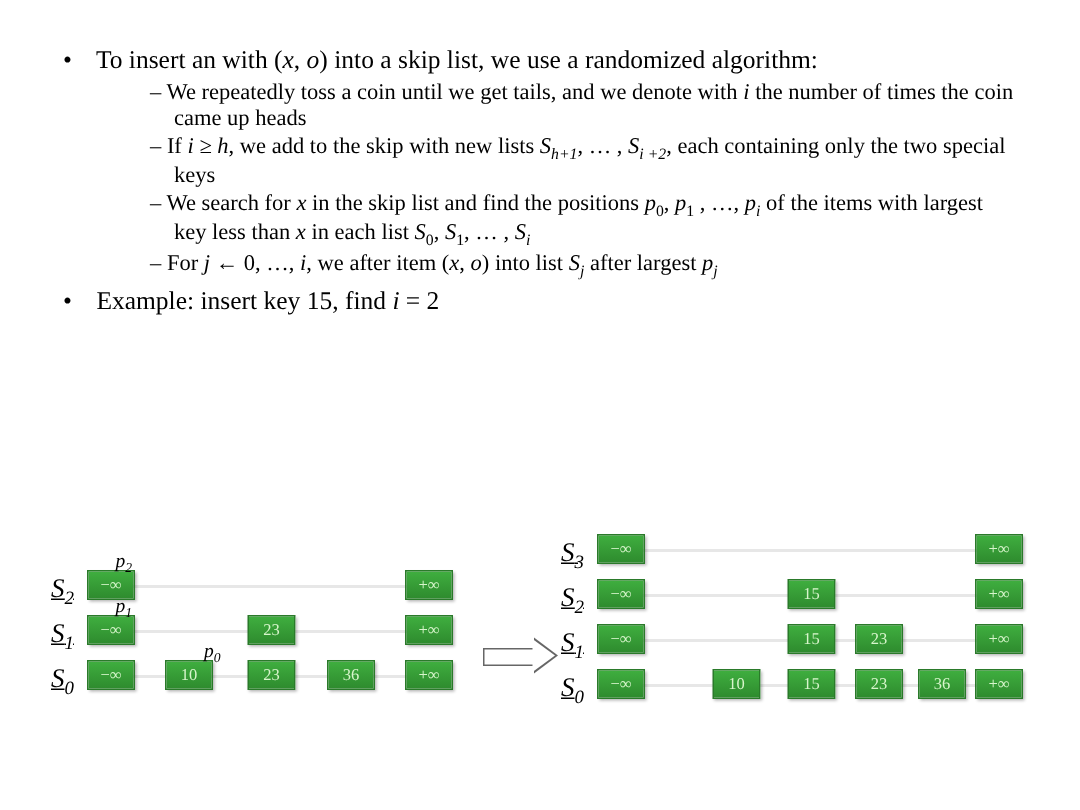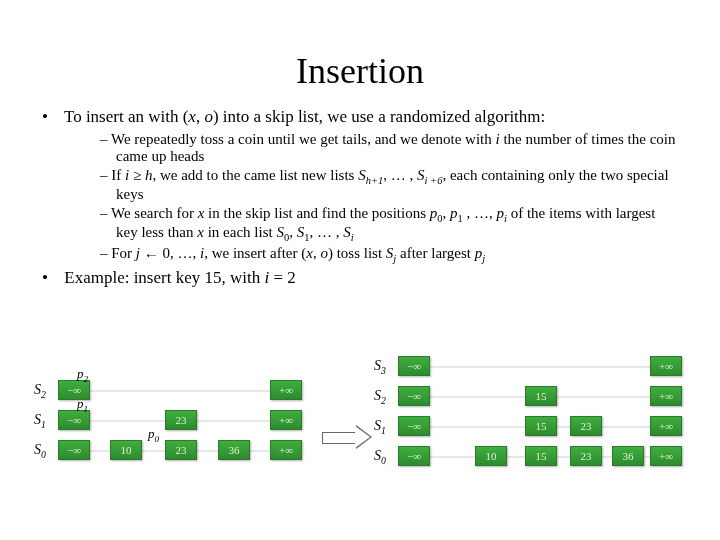--- a/index.html
+++ b/index.html
@@ -76,21 +76,22 @@
   .row {
     position: relative;
     height: 20px;
     margin-bottom: 10px;
   }
   .lbl {
     position: absolute;
     left: -6px;
     top: 2px;
     font-style: italic;
-    font-size: 14px;
+    font-size: 18px;
+    text-decoration: underline;
   }
   .connector {
     position: absolute;
     top: 10px;
     height: 2px;
     background: #e7e7e7;
   }
   .node {
     position: absolute;
     top: 0;
@@ -138,42 +139,41 @@
     width: 0; height: 0;
     border-top: 11px solid transparent;
     border-bottom: 11px solid transparent;
     border-left: 15px solid #fff;
   }
 </style>
 </head>
 <body>
 
 <div class="slide">
-  <h1>Insertion</h1>
 
   <ul class="outer">
     <li>
       <span>To insert an with (</span><span class="it">x</span><span>, </span><span class="it">o</span><span>) into a skip list, we use a randomized algorithm:</span>
       <ul class="inner">
         <li>
           <span>We repeatedly toss a coin until we get tails, and we denote with </span><span class="it">i</span><span> the number of times the coin came up heads</span>
         </li>
         <li>
-          <span>If </span><span class="it">i ≥ h</span><span>, we add to the came list new lists </span><span class="it">S</span><span class="it sub">h+1</span><span>, … , </span><span class="it">S</span><span class="it sub">i +6</span><span>, each containing only the two special keys</span>
+          <span>If </span><span class="it">i ≥ h</span><span>, we add to the skip with new lists </span><span class="it">S</span><span class="it sub">h+1</span><span>, … , </span><span class="it">S</span><span class="it sub">i +2</span><span>, each containing only the two special keys</span>
         </li>
         <li>
           <span>We search for </span><span class="it">x</span><span> in the skip list and find the positions </span><span class="it">p</span><span class="sub">0</span><span>, </span><span class="it">p</span><span class="sub">1</span><span> , …, </span><span class="it">p</span><span class="it sub">i</span><span> of the items with largest key less than </span><span class="it">x</span><span> in each list </span><span class="it">S</span><span class="sub">0</span><span>, </span><span class="it">S</span><span class="sub">1</span><span>, … , </span><span class="it">S</span><span class="it sub">i</span>
         </li>
         <li>
-          <span>For </span><span class="it">j</span><span> ← 0, …, </span><span class="it">i</span><span>, we insert after (</span><span class="it">x</span><span>, </span><span class="it">o</span><span>) toss list </span><span class="it">S</span><span class="it sub">j</span><span> after largest </span><span class="it">p</span><span class="it sub">j</span>
+          <span>For </span><span class="it">j</span><span> ← 0, …, </span><span class="it">i</span><span>, we after item (</span><span class="it">x</span><span>, </span><span class="it">o</span><span>) into list </span><span class="it">S</span><span class="it sub">j</span><span> after largest </span><span class="it">p</span><span class="it sub">j</span>
         </li>
       </ul>
     </li>
     <li>
-      <span>Example: insert key 15, with </span><span class="it">i</span><span> = 2</span>
+      <span>Example: insert key 15, find </span><span class="it">i</span><span> = 2</span>
     </li>
   </ul>
 </div>
 
 <div class="diagram-area">
   <div class="left-list" id="left">
       <div class="row">
         <div class="lbl"><span>S</span><span class="sub">2</span></div>
         <div class="connector" style="left: 33px; width: 212px;"></div>
         <div class="node" style="left: 18px;">−∞</div>
@@ -189,21 +189,21 @@
         <div class="ptr" style="left: 37px; top: -14px;"><span>p</span><span class="sub">1</span></div>
       </div>
       <div class="row">
         <div class="lbl"><span>S</span><span class="sub">0</span></div>
         <div class="connector" style="left: 33px; width: 212px;"></div>
         <div class="node" style="left: 18px;">−∞</div>
         <div class="node" style="left: 70px;">10</div>
         <div class="node" style="left: 125px;">23</div>
         <div class="node" style="left: 178px;">36</div>
         <div class="node" style="left: 230px;">+∞</div>
-        <div class="ptr" style="left: 108px; top: -14px;"><span>p</span><span class="sub">0</span></div>
+        <div class="ptr" style="left: 96px; top: -14px;"><span>p</span><span class="sub">0</span></div>
       </div>
     </div>
   <div class="bigarrow">
     <div class="shaft"></div>
       <div class="head"></div>
       <div class="head2"></div>
   </div>
   <div class="right-list" id="right">
       <div class="row">
         <div class="lbl"><span>S</span><span class="sub">3</span></div>

